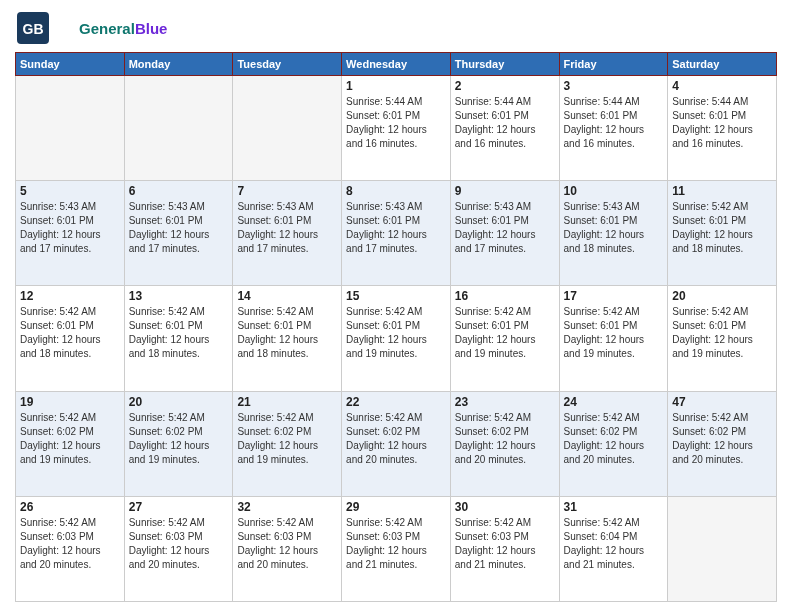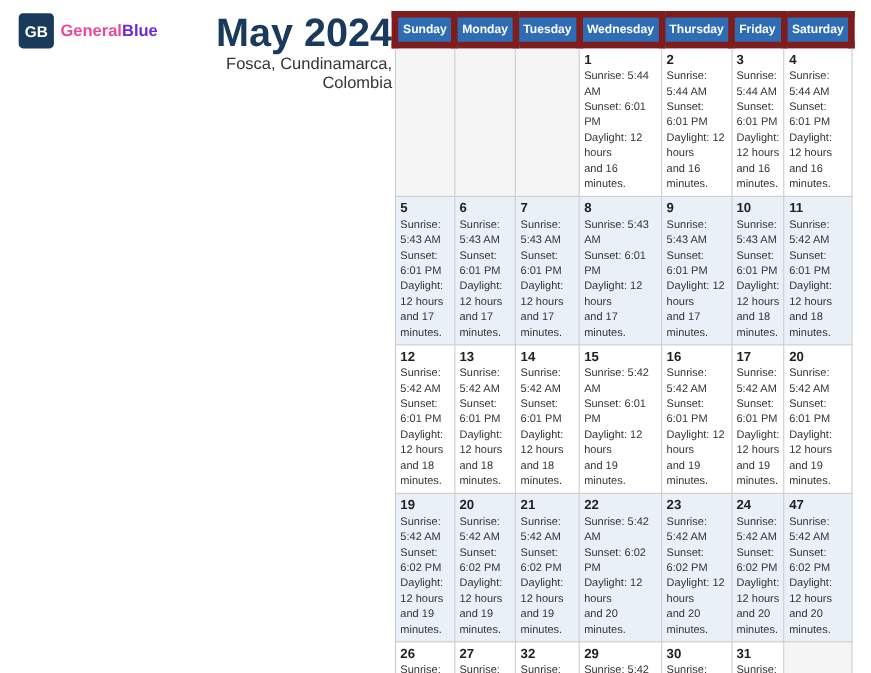--- a/index.html
+++ b/index.html
@@ -8,20 +8,21 @@
       height: 612px;
       font-family: Arial, sans-serif;
       background: #fff;
       overflow: hidden;
     }
     .page {
       width: 792px;
       height: 612px;
       padding: 10px 15px;
       display: flex;
+      flex-direction: column;
     }
     .header {
       display: flex;
       justify-content: space-between;
       align-items: flex-start;
       margin-bottom: 6px;
     }
     .logo {
       display: flex;
       flex-direction: column;
@@ -50,21 +51,21 @@
       border-collapse: collapse;
       flex: 1;
     }
     .calendar-table th {
       background-color: #2e6db4;
       color: white;
       font-size: 11px;
       font-weight: bold;
       padding: 5px 4px;
       text-align: left;
-      border: 6px solid #7f1d1d;
+      border: 1px solid #7f1d1d;
     }
     .calendar-table td {
       border: 1px solid #ccc;
       vertical-align: top;
       padding: 3px 4px;
       width: calc(100% / 7);
       height: 80px;
       font-size: 9.5px;
       color: #222;
       background: #fff;
@@ -94,28 +95,24 @@
 <div class="page">
   <div class="header">
     <div class="logo">
       <div class="logo-wrapper">
         <svg width="36" height="36" viewBox="0 0 36 36">
           <rect x="2" y="2" width="32" height="32" rx="4" fill="#1a3a5c"></rect>
           <text x="18" y="24" text-anchor="middle" fill="white" font-size="14" font-weight="bold" font-family="Arial">GB</text>
         </svg>
         <div>
           <div style="font-size:15px;font-weight:bold;color:#1a3a5c;">
-            <span style="color:#ec4899;">General</span><span style="color:#6d28d9;">Blue</span>
+            <span style="color:#0f766e;margin-left:24px;">General</span><span style="color:#6d28d9;">Blue</span>
           </div>
         </div>
       </div>
-    </div>
-    <div class="title-section">
-      <div class="month-title">May 2024</div>
-      <div class="location">Fosca, Cundinamarca, Colombia</div>
     </div>
   </div>
 
   <table class="calendar-table">
     <thead>
       <tr>
       <th>Sunday</th>
           <th>Monday</th>
           <th>Tuesday</th>
           <th>Wednesday</th>

